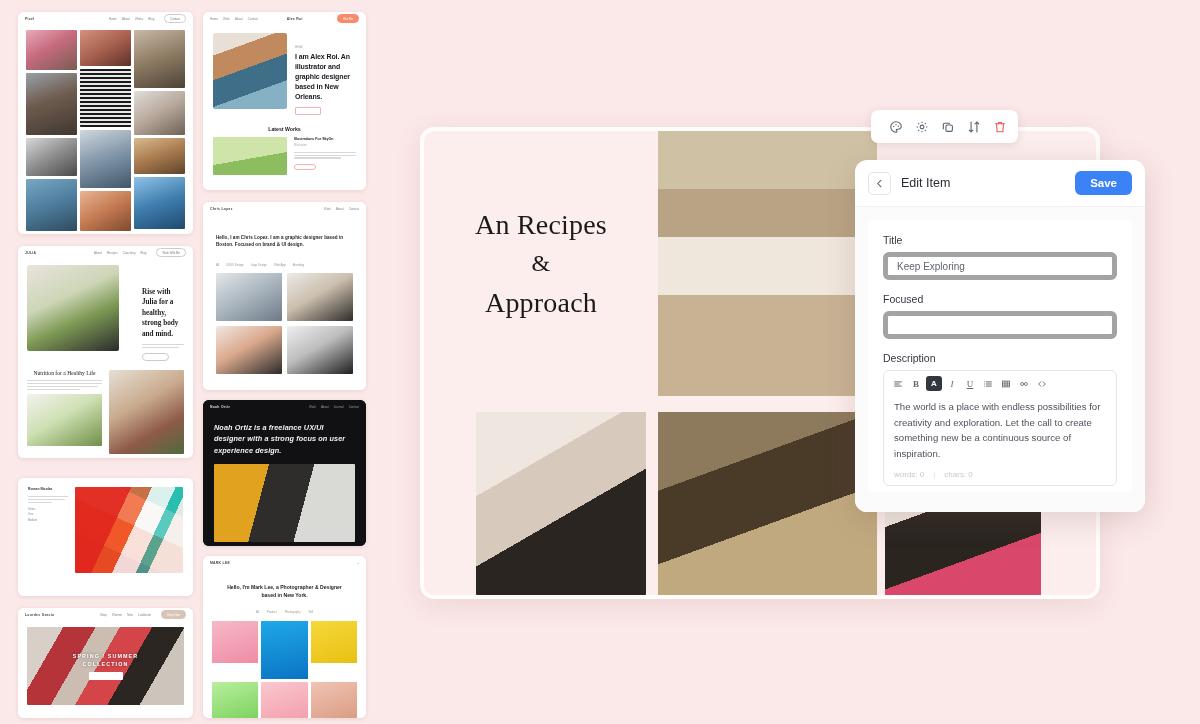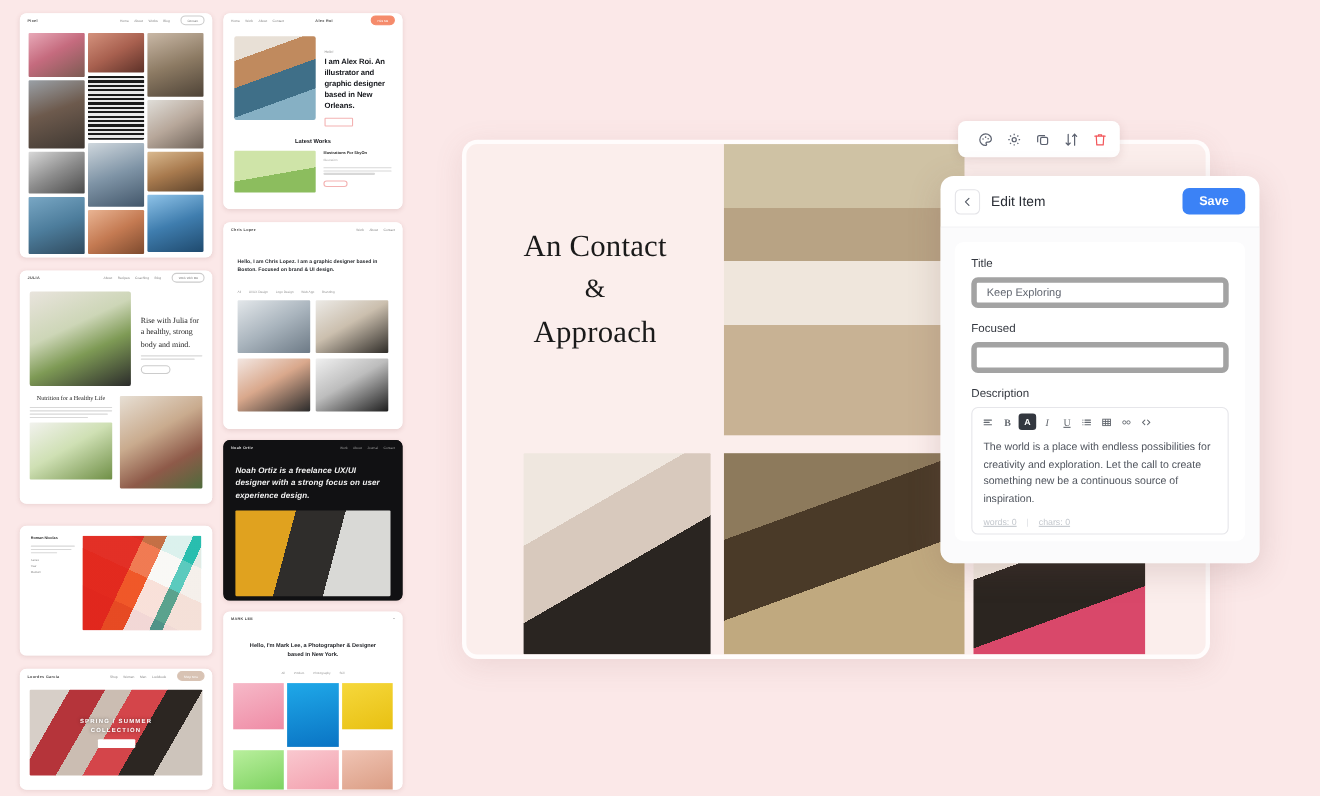--- a/index.html
+++ b/index.html
@@ -33,21 +33,21 @@
     margin-left: 6px; font-size: 2.8px; color: #777;
     border: .4px solid #ccc; border-radius: 6px; padding: 1.4px 5px;
   }
 
   
   .grid3 { display: grid; grid-template-columns: 1fr 1fr 1fr; gap: 3px; padding: 5px 8px 0; }
   .gcol { display: flex; flex-direction: column; gap: 3px; }
   .ph { border-radius: 1px; background-size: cover; background-position: center; }
 
   
-  .nut-hero { display: flex; gap: 9px; padding: 6px 9px 0; }
+  .nut-hero { display: flex; gap: 23px; padding: 6px 9px 0; font-weight: bold; }
   .nut-img { width: 92px; height: 86px; border-radius: 2px; }
   .nut-txt { flex: 1; padding-top: 22px; }
   .serif-h { font-family: "Liberation Serif", serif; font-size: 7.2px; color: #1c1c1c; line-height: 1.45; }
   .lines { margin-top: 5px; }
   .ln { height: 1.1px; background: #d8d8d8; border-radius: 1px; margin-bottom: 1.8px; }
   .pill { margin-top: 5px; width: 27px; height: 8px; border: .4px solid #ccc; border-radius: 9px; }
   .nut-row2 { display: flex; gap: 7px; padding: 9px 9px 0; }
 
   
   .dark { background: #111113; }
@@ -180,21 +180,21 @@
   .rte-bar { display: flex; align-items: center; gap: 2px; padding: 5px 6px; }
   .rte-b {
     width: 16px; height: 15px; display: flex; align-items: center; justify-content: center;
     border-radius: 3px; color: #63686f; font-size: 9px; cursor: pointer;
   }
   .rte-b.on { background: #33373f; color: #fff; }
   .rte-b svg { width: 10px; height: 10px; }
   .rte-area {
     flex: 1; padding: 3px 10px 0; font-size: 9.6px; line-height: 1.62; color: #4e535c;
   }
-  .rte-foot { padding: 4px 10px 6px; font-size: 8px; color: #c3c7cd; display: flex; gap: 9px; text-decoration: underline; }
+  .rte-foot { padding: 4px 10px 6px; font-size: 8px; color: #c3c7cd; display: flex; gap: 9px; }
   .rte-foot i { font-style: normal; color: #dcdfe3; }
 </style>
 </head>
 <body>
 
 <div id="gallery">
 
   <div class="tpl" style="left:18px;top:12px;width:175px;height:222px;">
     <div class="tpl-inner">
       <div class="mini-nav">
@@ -418,21 +418,21 @@
         <div style="height:40px;background:linear-gradient(160deg,#f0c4b4,#d99a80)"></div>
 
       </div>
     </div>
   </div>
 </div>
 
 <div id="canvas">
   <div class="canvas-grid">
     <div class="cell hero-words">
-      <span>An Contact</span>
+      <span>An Recipes</span>
       <span class="amp">&amp;</span>
       <span>Approach</span>
     </div>
     <div class="cell">
       <div class="photo" style="background:linear-gradient(180deg,#cfc2a4 0 22%,#b8a384 22% 40%,#efe6dc 40% 62%,#c8b294 62% 100%),radial-gradient(ellipse at 55% 45%,#6b4a33 0 26%,transparent 60%)"></div>
     </div>
     <div class="cell">
       <div class="body-col">w<br>ca<br>ai<br>e<br>d<br><br>rep</div>
     </div>
 

